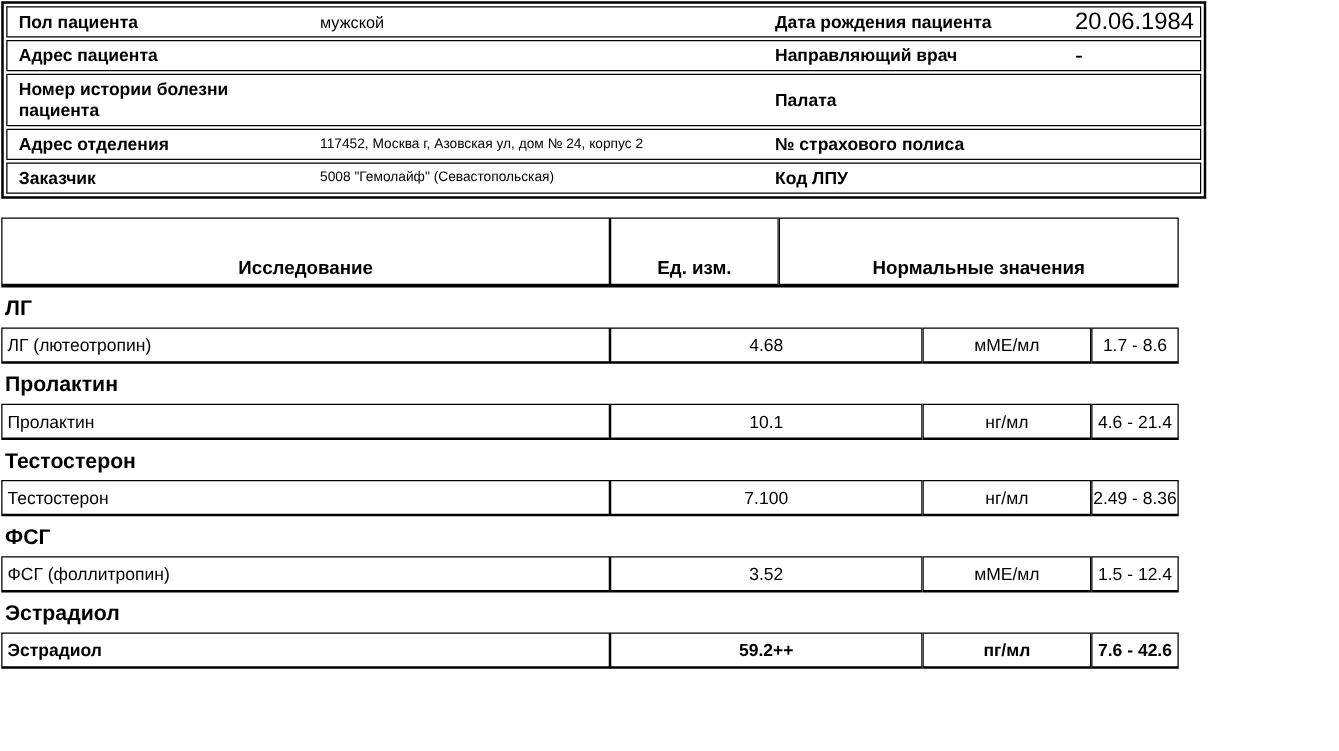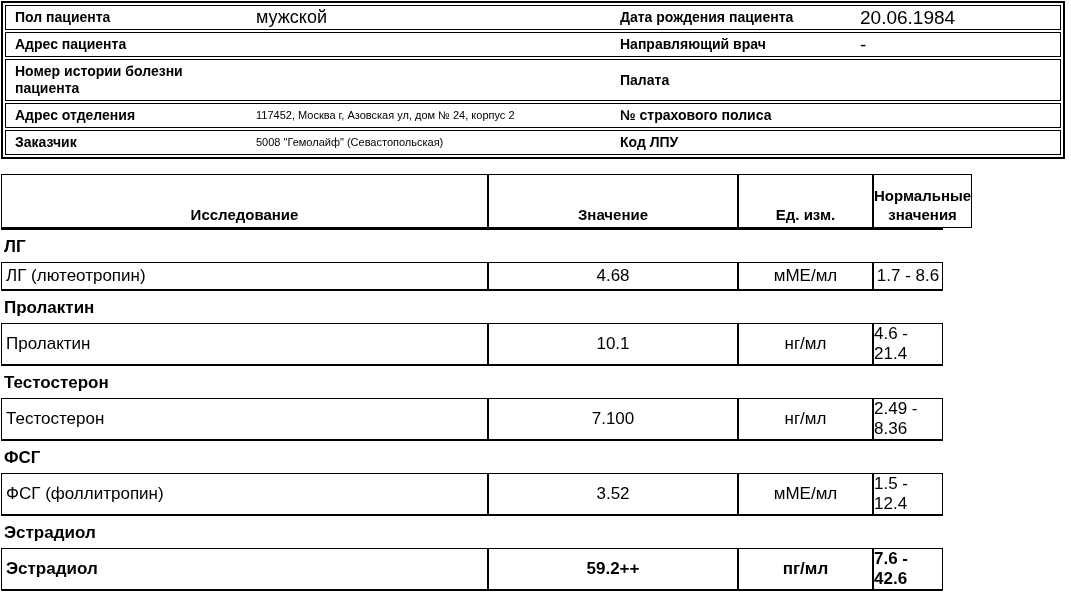--- a/index.html
+++ b/index.html
@@ -8,21 +8,21 @@
     background: #ffffff;
     width: 1071px; height: 601px;
     font-family: "Liberation Sans", "DejaVu Sans", sans-serif;
     color: #000;
     overflow: hidden;
   }
   .page { padding: 1px 0 0 1px; }
 
   
   .info-outer {
-    width: 1064px;
+    width: 964px;
     border: 2px solid #000;
     padding: 2px;
     background: #fff;
   }
   .info-row {
     border: 1px solid #000;
     display: flex;
     align-items: center;
     padding: 3px 0 3px 9px;
     min-height: 25px;
@@ -31,21 +31,21 @@
   }
   .info-row + .info-row { margin-top: 2px; }
   .ilbl {
     width: 241px;
     font-weight: bold;
     white-space: pre-line;
     flex-shrink: 0;
   }
   .ival {
     width: 335px;
-    font-size: 18px;
+    font-size: 13px;
     flex-shrink: 0;
   }
   .ival.sm { font-size: 11px; }
   .ilbl2 {
     width: 240px;
     font-weight: bold;
     flex-shrink: 0;
     margin-left: 29px;
   }
   .ival2 {
@@ -84,21 +84,21 @@
     font-weight: bold;
     font-size: 17px;
     line-height: 20px;
     padding: 7px 0 5px 3px;
   }
   .result-row { display: flex; }
   .result-row .res-cell {
     min-height: 29px;
     align-items: center;
     justify-content: center;
-    font-size: 17px;
+    font-size: 14px;
     border-bottom-width: 2px;
   }
   .result-row .res-cell.c1 {
     justify-content: flex-start;
     padding-left: 4px;
   }
   .result-row.flagged .res-cell { font-weight: bold; }
 </style>
 </head>
 <body>
@@ -142,21 +142,20 @@
       <span class="ilbl2">Код ЛПУ</span>
       <span class="ival2"></span>
     </div>
 
   </div>
 
   <div class="results">
 
     <div class="res-header">
       <div class="res-cell c1">Исследование</div>
-      <div class="res-cell c2">Значение</div>
       <div class="res-cell c3">Ед. изм.</div>
       <div class="res-cell c4">Нормальные значения</div>
     </div>
     <div class="thick-line"></div>
 
     <div class="section-title">ЛГ</div>
     <div class="result-row">
       <div class="res-cell c1">ЛГ (лютеотропин)</div>
       <div class="res-cell c2">4.68</div>
       <div class="res-cell c3">мМЕ/мл</div>

